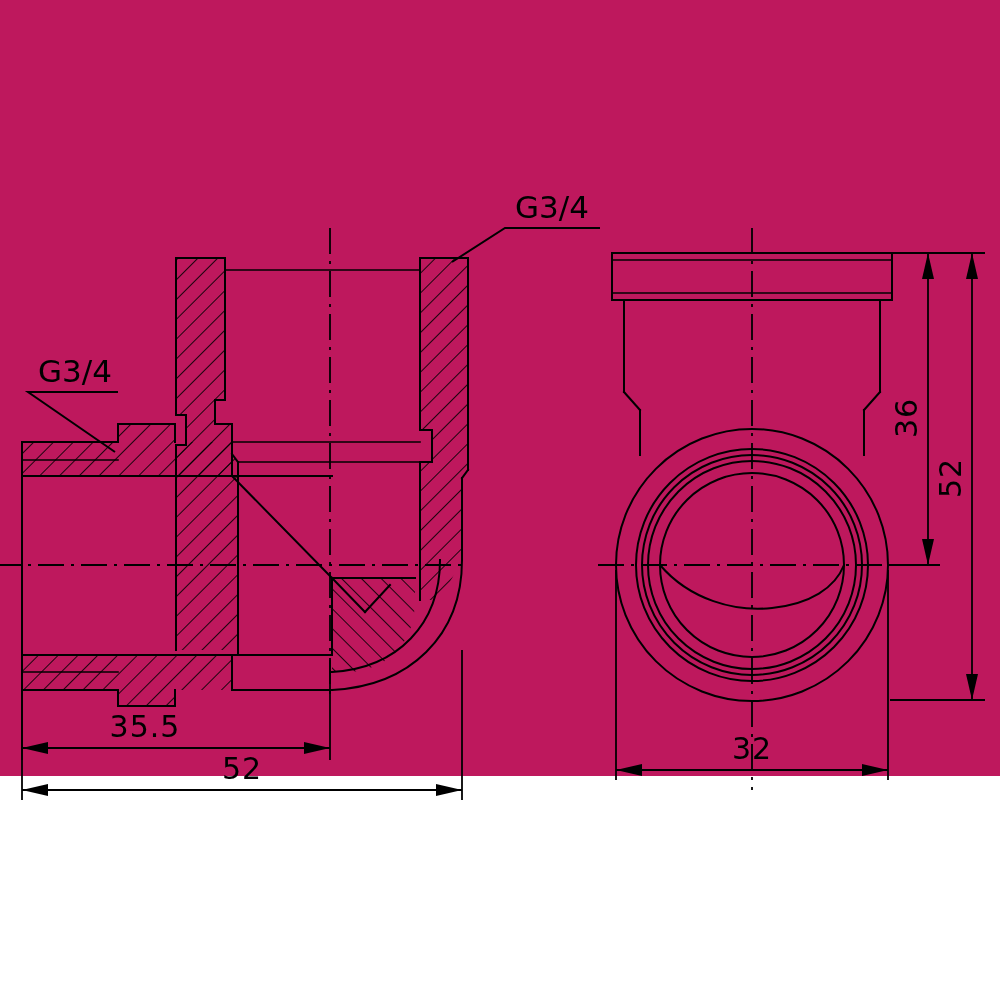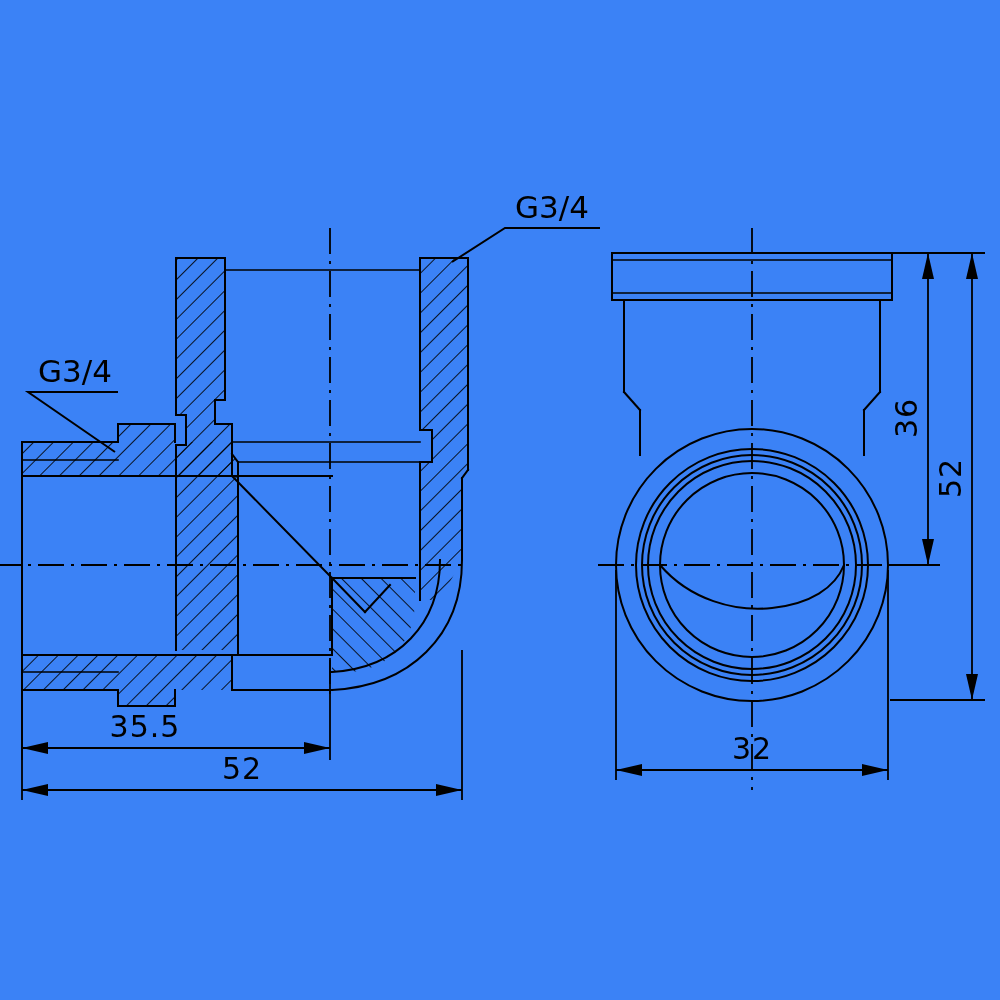--- a/index.html
+++ b/index.html
@@ -9,22 +9,22 @@
   }
   body {
     width: 1000px;
     height: 1000px;
     font-family: "DejaVu Sans", sans-serif;
     overflow: hidden;
   }
   #drawing-root {
     position: relative;
     width: 1000px;
-    height: 1000px;
-    background: #3b82f6;
+    height: 776px;
+    background: #be185d;
   }
   svg.cad {
     display: block;
     width: 1000px;
     height: 1000px;
   }
   .ln {
     stroke: #000000;
     fill: none;
     stroke-width: 2;

